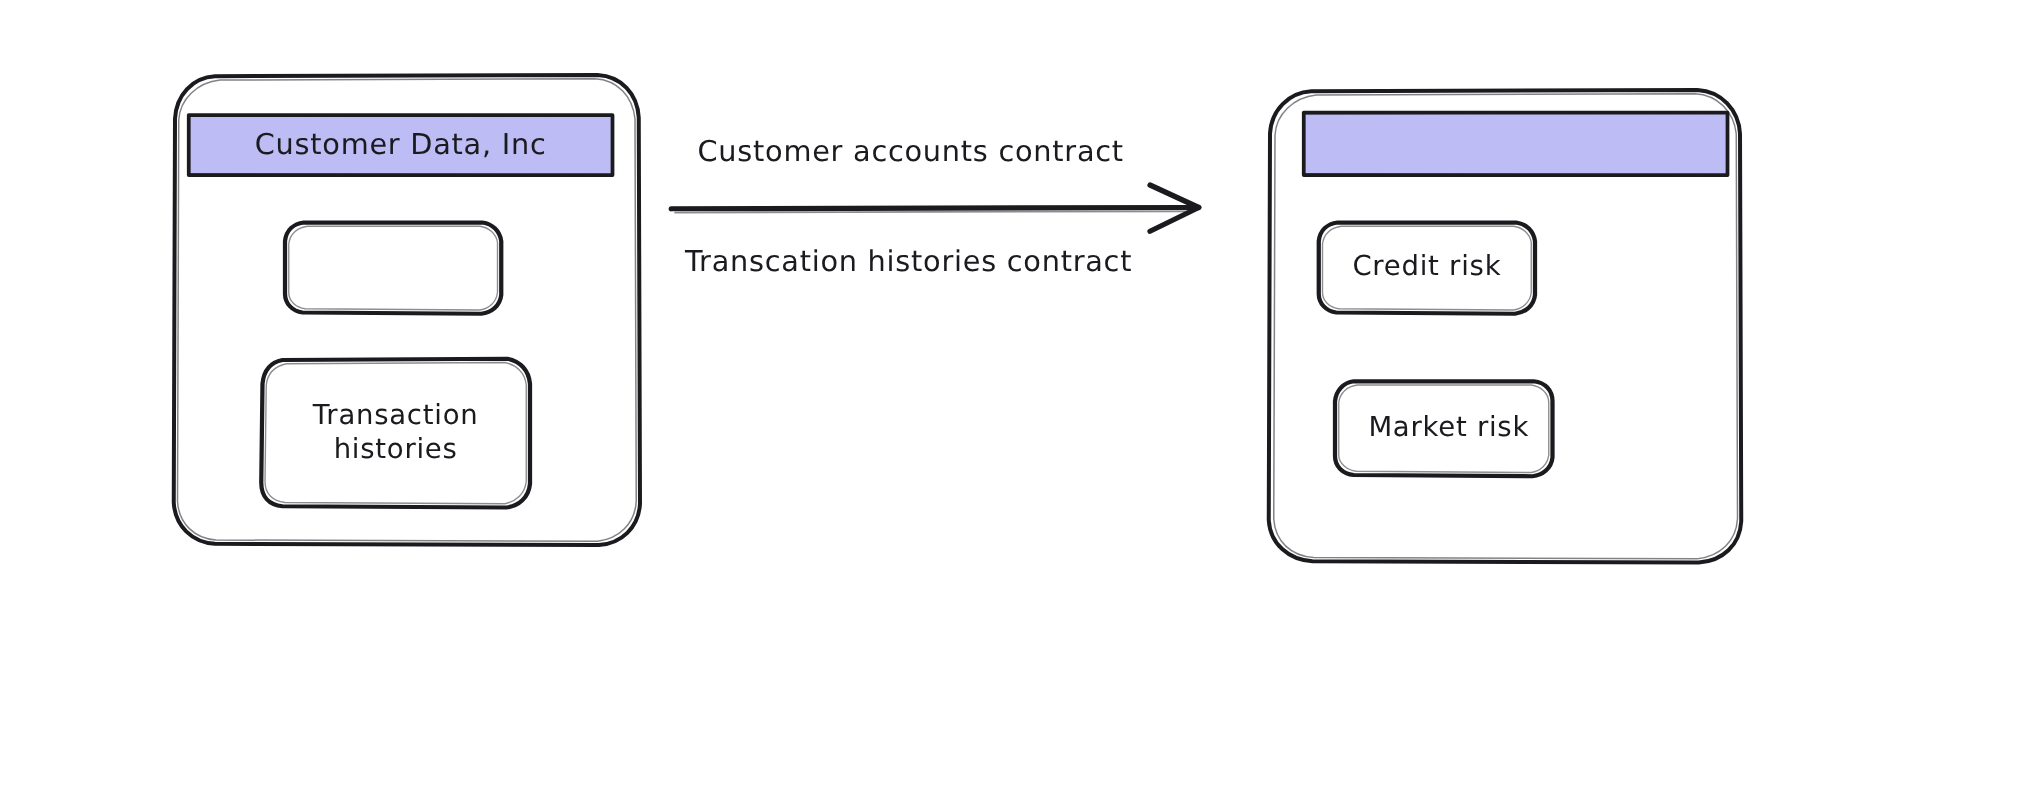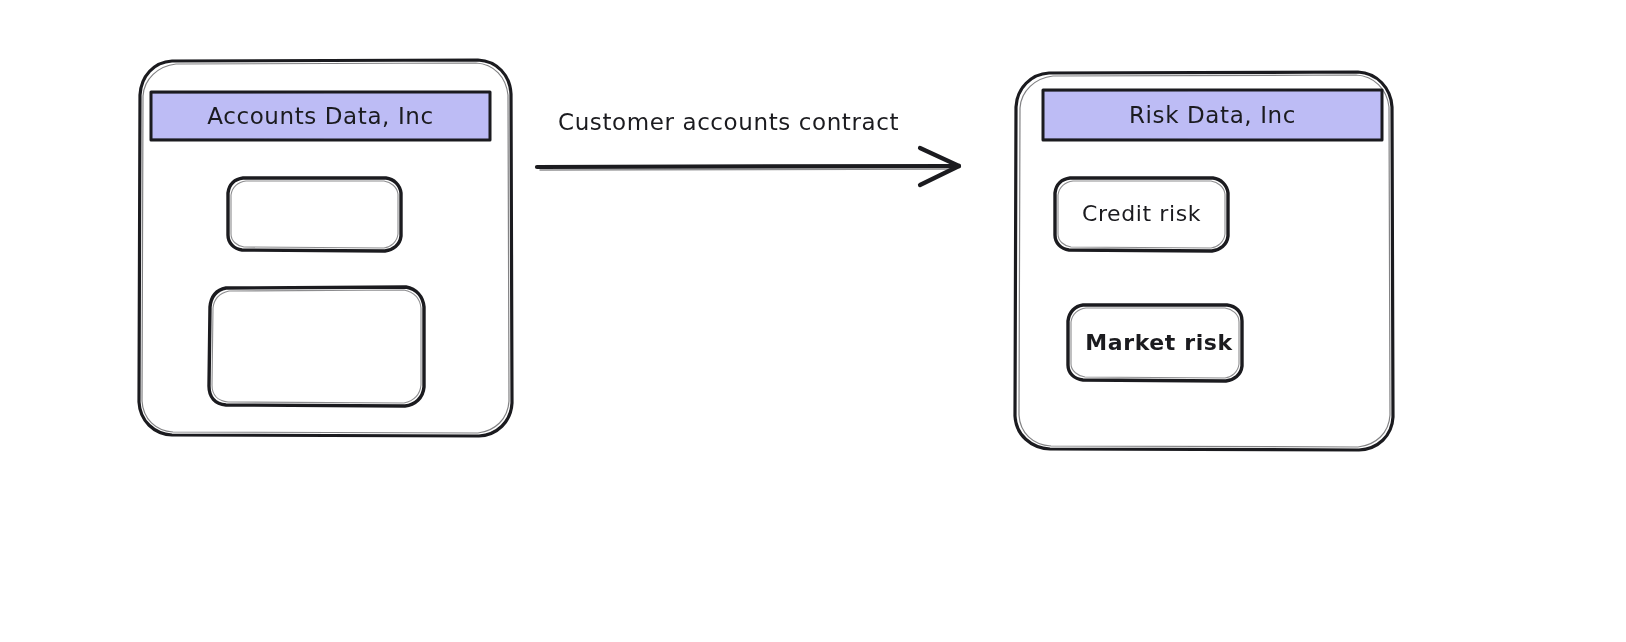--- a/index.html
+++ b/index.html
@@ -55,21 +55,21 @@
     justify-content: flex-start;
   }
 
   
   #left-container-title  { left: 151px; top: 92px;  width: 339px; height: 48px; }
   #left-box-0            { left: 228px; top: 178px; width: 173px; height: 73px; }
   #left-box-1            { left: 209px; top: 287px; width: 215px; height: 120px; }
 
   #right-container-title { left: 1043px; top: 90px;  width: 339px; height: 50px; }
   #right-box-0           { left: 1055px; top: 178px; width: 173px; height: 73px; border-radius: 13px; }
-  #right-box-1           { left: 1068px; top: 305px; width: 182px; height: 76px; font-weight: bold; }
+  #right-box-1           { left: 1068px; top: 305px; width: 182px; height: 76px; }
 
   #edge-label-0 { left: 558px; top: 104px; width: 420px; height: 36px; }
   #edge-label-1 { left: 548px; top: 192px; width: 430px; height: 36px; }
 </style>
 </head>
 <body>
 
 <div id="canvas">
 
   <svg class="layer svg-layer" viewBox="0 0 1626 642" xmlns="http://www.w3.org/2000/svg">
@@ -157,26 +157,28 @@
         <path d="M537,167 L955,166" stroke-width="4.2"></path>
         <path d="M540,170 L950,169" stroke-width="1.4" opacity="0.5"></path>
 
         <path d="M920,148 L959,166" stroke-width="4.2"></path>
         <path d="M959,166 L920,185" stroke-width="4.2"></path>
       </g>
 
     </g>
   </svg>
 
-  <div class="txt company-title" id="left-container-title">Accounts Data, Inc</div>
+  <div class="txt company-title" id="left-container-title">Customer Data, Inc</div>
 
 
+  <div class="txt dataset-label" id="left-box-1">Transaction
+histories</div>
 
-  <div class="txt company-title" id="right-container-title">Risk Data, Inc</div>
 
   <div class="txt dataset-label" id="right-box-0">Credit risk</div>
 
   <div class="txt dataset-label" id="right-box-1">Market risk</div>
 
   <div class="txt edge-label" id="edge-label-0">Customer accounts contract</div>
 
+  <div class="txt edge-label" id="edge-label-1">Transcation histories contract</div>
 
 </div>
 
 </body></html>

